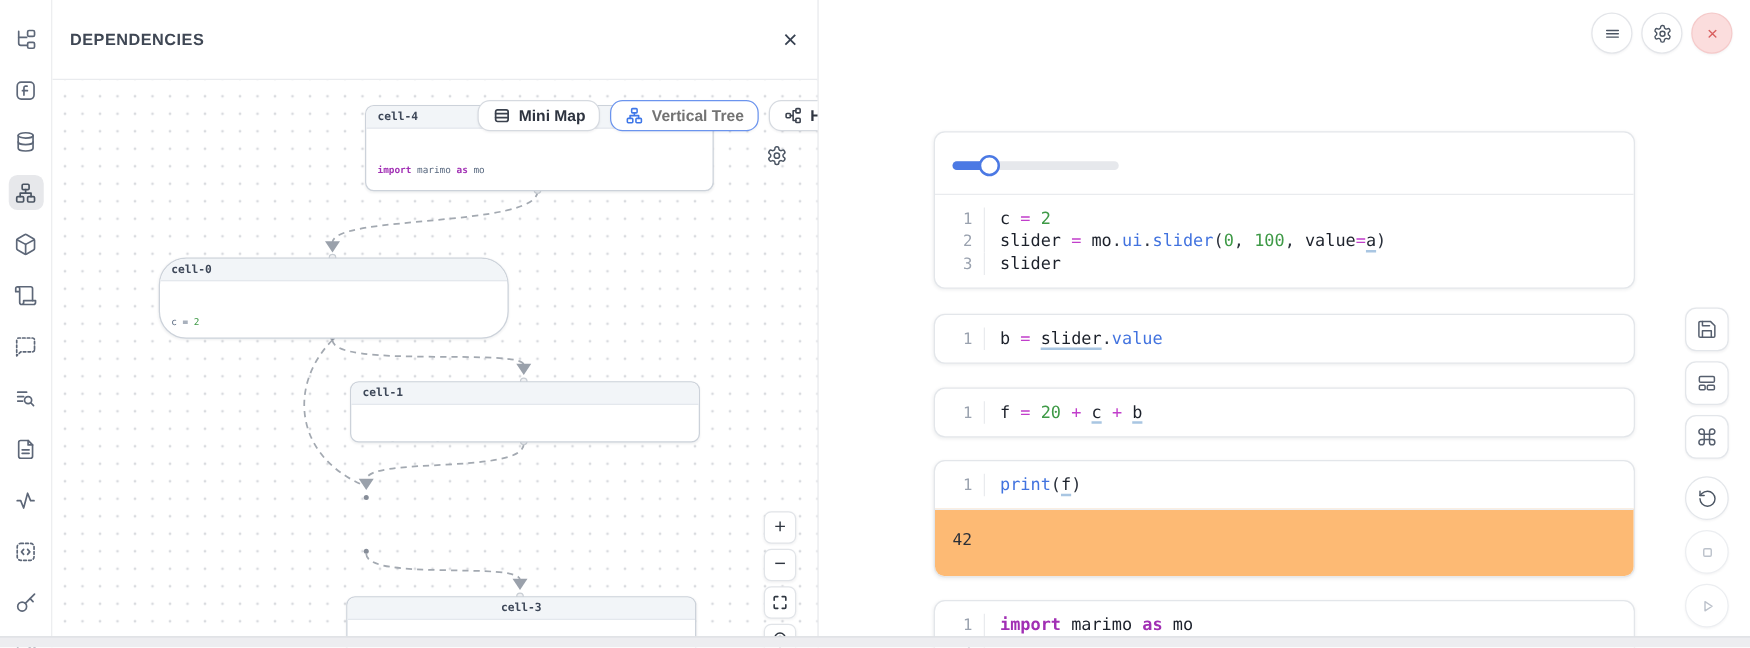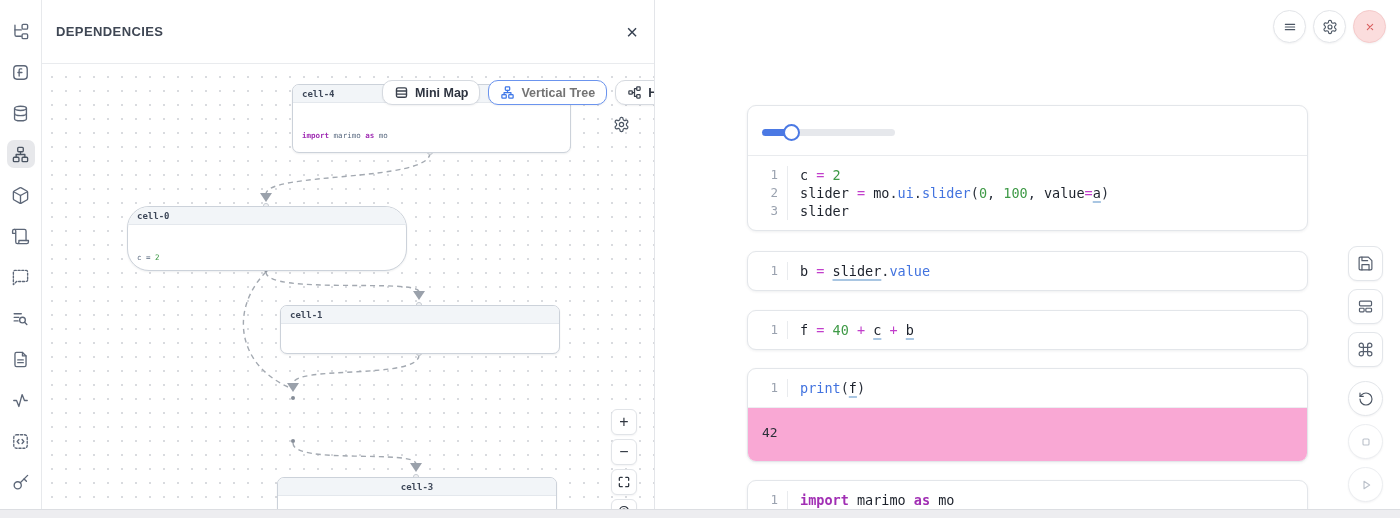--- a/index.html
+++ b/index.html
@@ -59,21 +59,21 @@
   .cell{box-sizing:border-box;background:#fff;border:1px solid #e3e6ea;border-radius:9px;box-shadow:0 1px 3px rgba(16,24,40,.07);overflow:hidden;}
   .m20{margin-top:20px;} .m19{margin-top:19px;} .m18{margin-top:18px;}
   .code{padding:10px 0;font-family:"DejaVu Sans Mono",monospace;font-size:13.5px;}
   .crow{display:flex;line-height:18px;}
   .ln{width:30px;flex:none;text-align:right;padding-right:9px;border-right:1px solid #e9ebee;color:#9aa2af;font-size:12.5px;}
   .cl{padding-left:12px;white-space:pre;}
   .out-slider{padding:23px 14px 19px;border-bottom:1px solid #e9ebee;}
   .slider{position:relative;width:133px;height:7px;border-radius:4px;background:#e6e8ec;cursor:pointer;}
   .slider-fill{position:absolute;left:0;top:0;height:7px;border-radius:4px;background:#4b79e4;}
   .slider-thumb{position:absolute;top:-5px;width:17px;height:17px;box-sizing:border-box;border-radius:50%;background:#fff;border:2px solid #4b79e4;transform:translateX(-8px);}
-  .out-text{background:#f9a8d4;border-top:1px solid #eceef1;padding:17px 14px 21px;font-family:"DejaVu Sans Mono",monospace;font-size:13px;color:#2a2f38;}
+  .out-text{background:#fdba74;border-top:1px solid #eceef1;padding:17px 14px 21px;font-family:"DejaVu Sans Mono",monospace;font-size:13px;color:#2a2f38;}
 
   .side-acts{position:absolute;right:17px;top:246px;display:flex;flex-direction:column;gap:8px;z-index:8;}
   .sq{width:35px;height:35px;box-sizing:border-box;border-radius:9px;background:#fff;border:1px solid #e3e6ea;box-shadow:0 1px 2px rgba(16,24,40,.05);display:flex;align-items:center;justify-content:center;color:#565f6e;cursor:pointer;}
   .side-run{position:absolute;right:17px;top:381px;display:flex;flex-direction:column;gap:8px;z-index:8;}
   .rc{width:35px;height:35px;box-sizing:border-box;border-radius:50%;background:#fff;border:1px solid #e3e6ea;box-shadow:0 1px 2px rgba(16,24,40,.05);display:flex;align-items:center;justify-content:center;color:#4b5563;cursor:pointer;}
   .rc.dim{color:#bcc2cb;border-color:#eceef1;}
 
   .footer{position:absolute;left:0;bottom:0;width:1400px;height:8px;background:#ededf0;border-top:1px solid #dcdee2;z-index:20;}
 </style>
 </head>
@@ -389,21 +389,21 @@
               <span class="ln">1</span>
               <span class="cl"><span class="tok-v">b </span><span class="tok-op">= </span><span class="tok-v u">slider</span><span class="tok-p">.</span><span class="tok-fn">value</span></span>
             </div>
         </div>
       </div>
 
       <div class="cell m19">
         <div class="code">
           <div class="crow">
               <span class="ln">1</span>
-              <span class="cl"><span class="tok-v">f </span><span class="tok-op">= </span><span class="tok-num">40</span><span class="tok-v"> </span><span class="tok-op">+</span><span class="tok-v"> </span><span class="tok-v u">c</span><span class="tok-v"> </span><span class="tok-op">+</span><span class="tok-v"> </span><span class="tok-v u">b</span></span>
+              <span class="cl"><span class="tok-v">f </span><span class="tok-op">= </span><span class="tok-num">20</span><span class="tok-v"> </span><span class="tok-op">+</span><span class="tok-v"> </span><span class="tok-v u">c</span><span class="tok-v"> </span><span class="tok-op">+</span><span class="tok-v"> </span><span class="tok-v u">b</span></span>
             </div>
         </div>
       </div>
 
       <div class="cell m18">
         <div class="code">
           <div class="crow">
               <span class="ln">1</span>
               <span class="cl"><span class="tok-fn">print</span><span class="tok-p">(</span><span class="tok-v u">f</span><span class="tok-p">)</span></span>
             </div>

